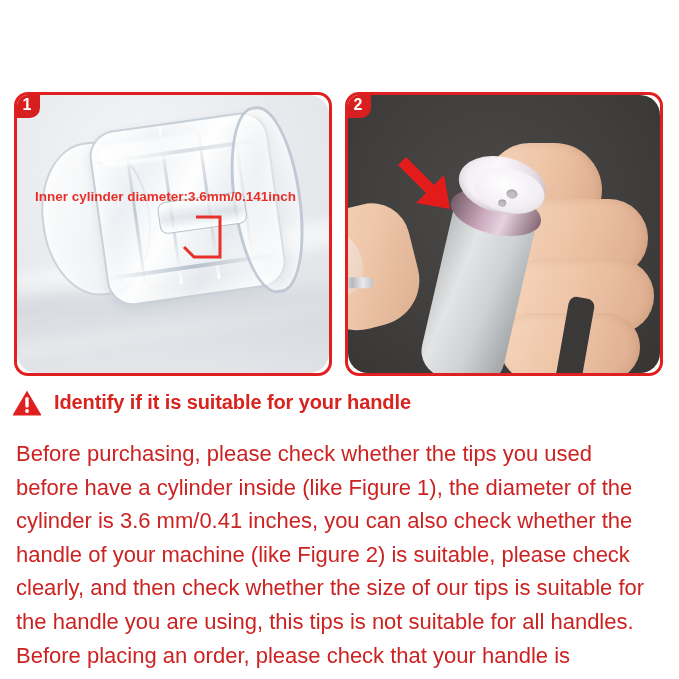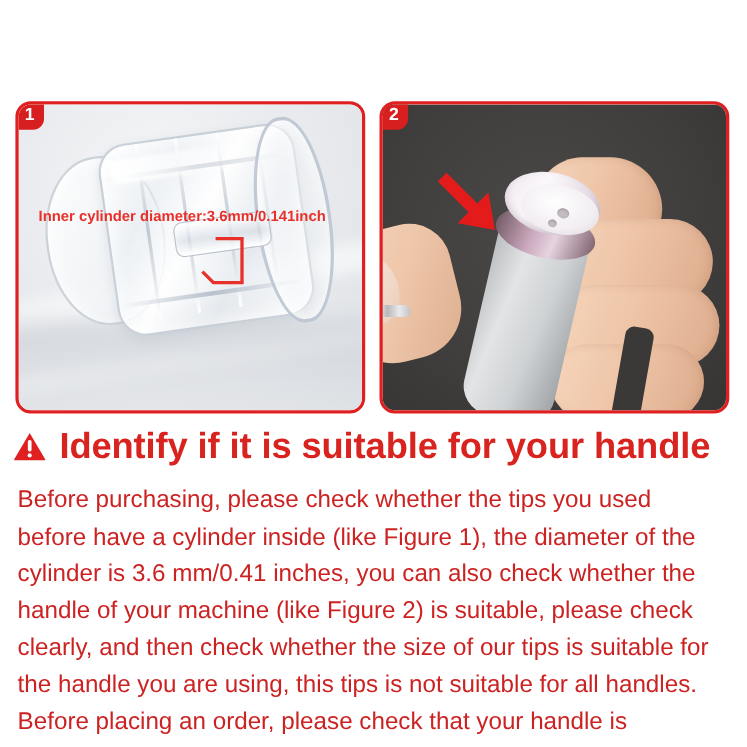--- a/index.html
+++ b/index.html
@@ -51,20 +51,21 @@
     line-height: 26px;
     text-align: center;
     z-index: 40;
     font-family: "Liberation Sans", sans-serif;
   }
 
   .panel-stage {
     position: absolute;
     inset: 0;
     overflow: hidden;
+    border-radius: 20px;
   }
 
   
   .stage-light {
     background:
       radial-gradient(ellipse at 40% 28%, #f4f6f8 0%, #e9ebee 48%, #dfe2e6 100%);
   }
   .bg-streak {
     position: absolute;
     background: rgba(255,255,255,0.55);
@@ -293,21 +294,21 @@
     display: flex;
     align-items: center;
     gap: 10px;
   }
   .warn-icon {
     width: 34px;
     height: 32px;
     flex: 0 0 auto;
   }
   .heading-text {
-    font-size: 33px;
+    font-size: 20px;
     font-weight: bold;
     color: #d8231e;
     letter-spacing: -0.1px;
     font-family: "Liberation Sans", sans-serif;
   }
 
   .body-text {
     position: absolute;
     left: 16px;
     top: 437px;

